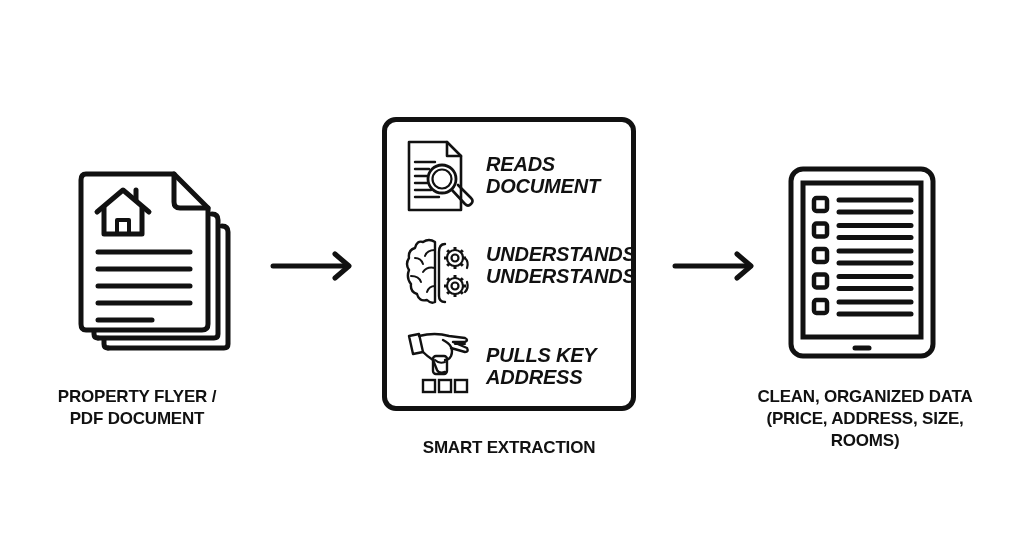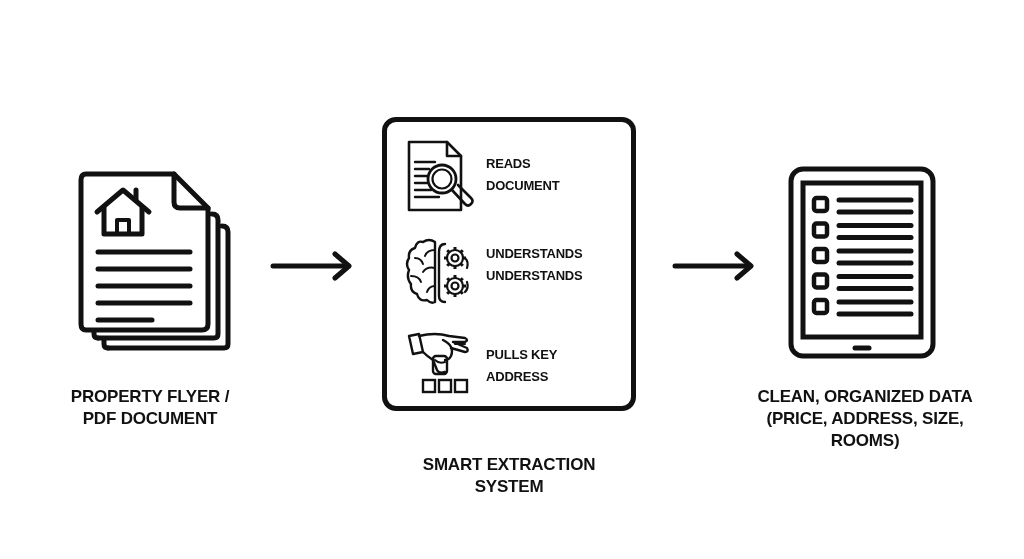--- a/index.html
+++ b/index.html
@@ -27,24 +27,25 @@
       font-size: 17px;
       line-height: 22px;
       letter-spacing: -0.2px;
       color: #111111;
     }
     .label span { display: block; white-space: nowrap; }
 
     .step-label {
       position: absolute;
       font-weight: bold;
-      font-size: 13px;
+      font-size: 20px;
       line-height: 22px;
       letter-spacing: -0.2px;
       color: #111111;
+      font-style: italic;
     }
     .step-label span { display: block; white-space: nowrap; }
 
     #center-box {
       left: 382px;
       top: 117px;
       width: 254px;
       height: 294px;
       border: 5px solid #111111;
       border-radius: 14px;
@@ -71,21 +72,21 @@
     <path class="stroke" d="M26 40 V66 H64 V40" stroke-width="5"></path>
     <path class="stroke" d="M39 66 V52 H51 V66" stroke-width="4"></path>
 
     <line class="stroke" x1="20" y1="84" x2="112" y2="84" stroke-width="5"></line>
     <line class="stroke" x1="20" y1="101" x2="112" y2="101" stroke-width="5"></line>
     <line class="stroke" x1="20" y1="118" x2="112" y2="118" stroke-width="5"></line>
     <line class="stroke" x1="20" y1="135" x2="112" y2="135" stroke-width="5"></line>
     <line class="stroke" x1="20" y1="152" x2="74" y2="152" stroke-width="5"></line>
   </svg>
 </div>
-<div class="label" style="left:41px; top:386px; width:218px;">
+<div class="label" style="left:28px; top:386px; width:218px;">
   <span>PROPERTY FLYER /</span>
   <span>PDF DOCUMENT</span>
 </div>
 
 <div class="abs" style="left:270px; top:251px; width:84px; height:30px;">
   <svg width="84" height="30" viewBox="0 0 84 30">
     <line class="stroke" x1="3" y1="15" x2="78" y2="15" stroke-width="5"></line>
     <path class="stroke" d="M65 3 L79 15 L65 27" stroke-width="5"></path>
   </svg>
 </div>
@@ -173,23 +174,22 @@
     <rect x="18" y="50" width="12" height="12" fill="none" stroke="#111111" stroke-width="2.4"></rect>
     <rect x="34" y="50" width="12" height="12" fill="none" stroke="#111111" stroke-width="2.4"></rect>
     <rect x="50" y="50" width="12" height="12" fill="none" stroke="#111111" stroke-width="2.4"></rect>
   </svg>
   <div class="step-label" style="left:81px; top:14px;">
     <span>PULLS KEY</span>
     <span>ADDRESS</span>
   </div>
 </div>
 
-<div class="label" style="left:400px; top:454px; width:218px;">
+<div class="label" style="left:400px; top:437px; width:218px;">
   <span>SMART EXTRACTION</span>
-  <span>SYSTEM</span>
 </div>
 
 <div class="abs" style="left:672px; top:251px; width:84px; height:30px;">
   <svg width="84" height="30" viewBox="0 0 84 30">
     <line class="stroke" x1="3" y1="15" x2="78" y2="15" stroke-width="5"></line>
     <path class="stroke" d="M65 3 L79 15 L65 27" stroke-width="5"></path>
   </svg>
 </div>
 
 <div class="abs" style="left:787px; top:165px; width:150px; height:195px;">

